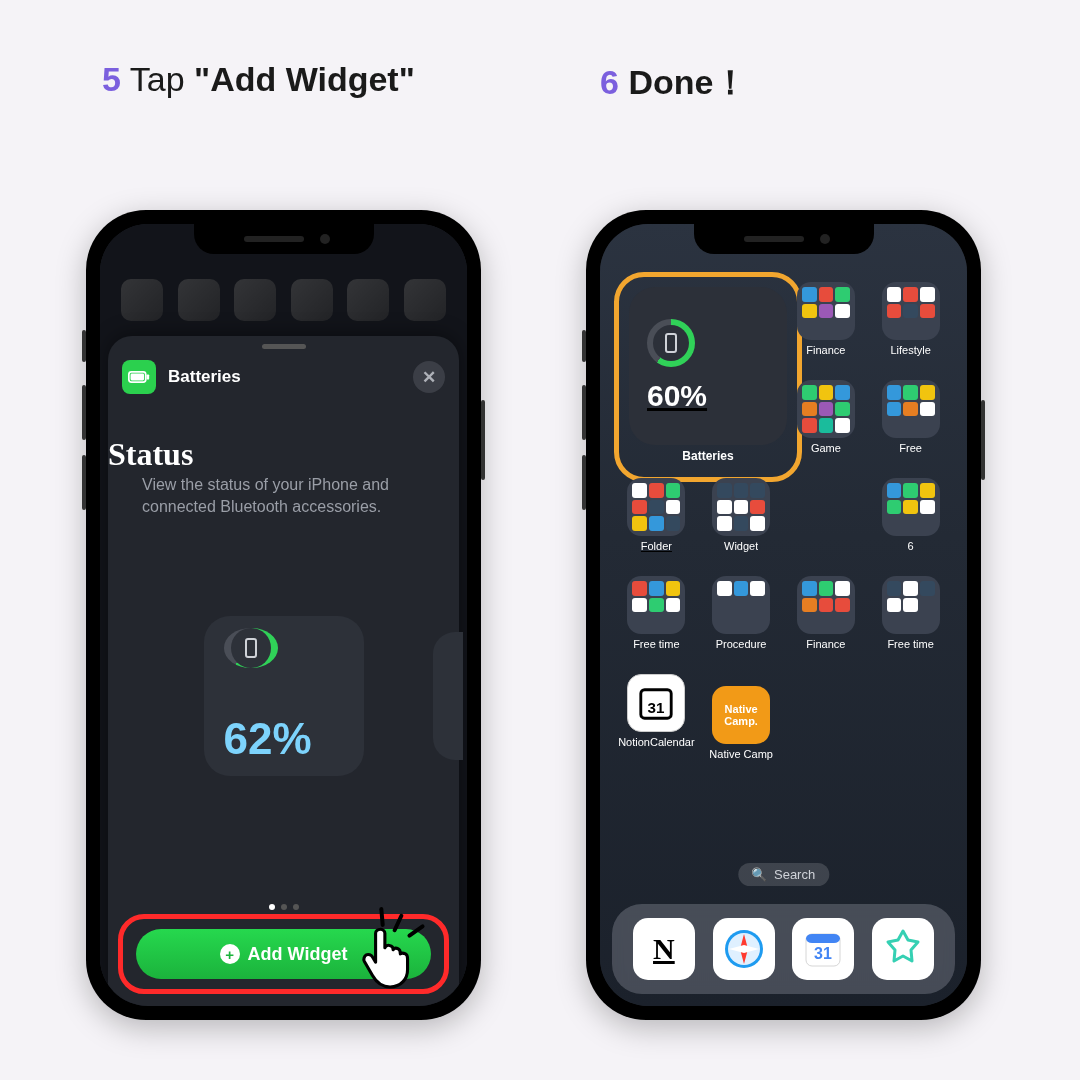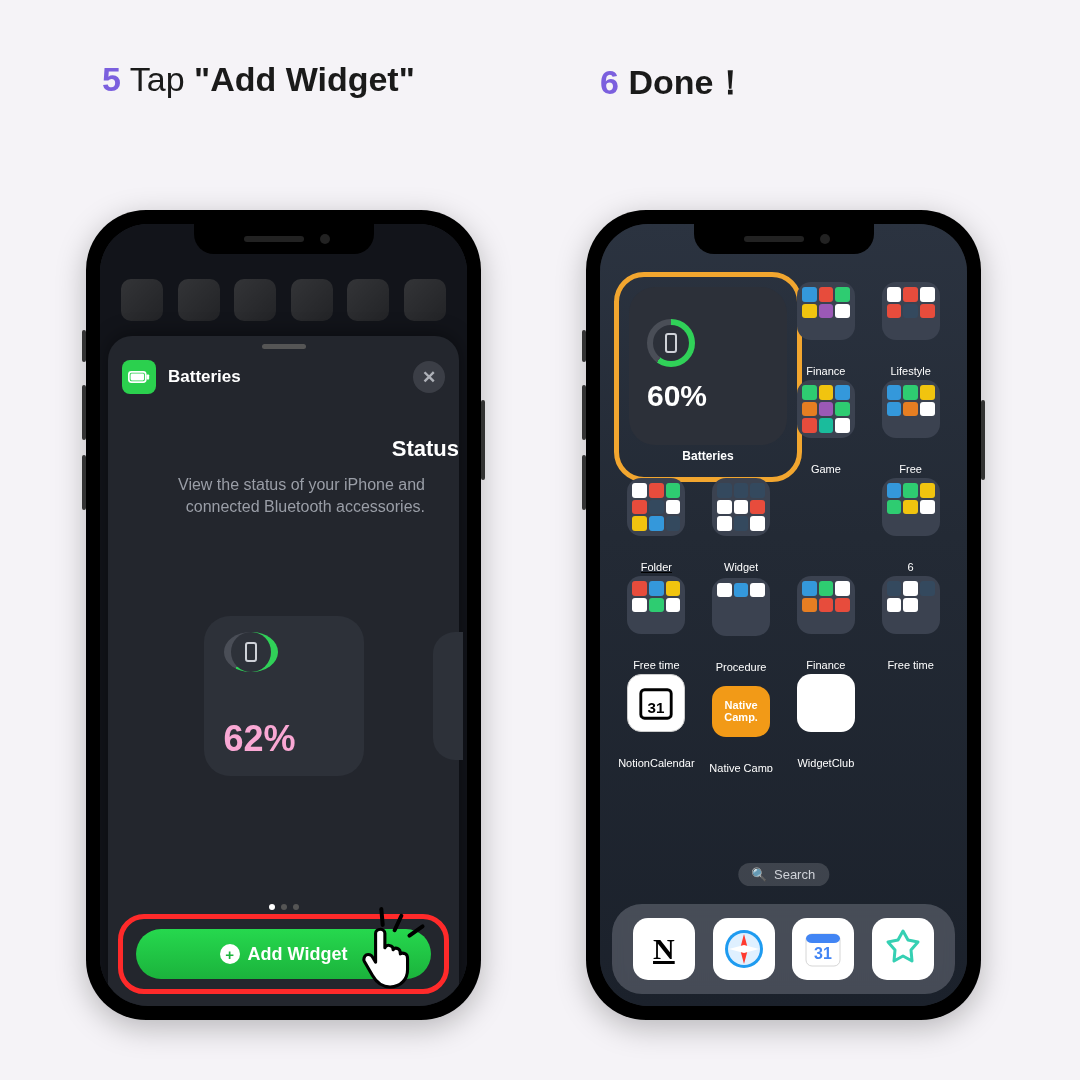--- a/index.html
+++ b/index.html
@@ -101,44 +101,44 @@
   }
   .close-btn{
     margin-left:auto;
     width:32px;height:32px;border-radius:50%;
     background:#3b3e46;
     display:flex;align-items:center;justify-content:center;
     color:#aeb1b8;font-size:17px;font-weight:700;
   }
   .sheet-h1{
     position:absolute; top:100px; left:0; right:0;
-    text-align:right; color:#fff; font-size:22px; font-weight:800;
+    text-align:left; color:#fff; font-size:32px; font-weight:800;font-family:Liberation Serif, serif;
   }
   .sheet-desc{
     position:absolute; top:138px; left:34px; right:34px;
-    text-align:right; color:#9a9ea7; font-size:16px; line-height:1.4;
+    text-align:left; color:#9a9ea7; font-size:16px; line-height:1.4;
   }
   .widget-preview{
     position:absolute; top:280px; left:50%; transform:translateX(-50%);
     width:160px; height:160px; border-radius:26px;
     background:#2d3139;
     display:flex; flex-direction:column; align-items:flex-start; justify-content:center;
     padding:20px; gap:14px;
   }
   .ring{
     width:54px;height:54px;border-radius:50%;
     background:conic-gradient(#30d158 0 62%, #4a4e57 62% 100%);
     display:flex;align-items:center;justify-content:center;
   }
   .ring-inner{
     width:40px;height:40px;border-radius:50%;background:#2d3139;
     display:flex;align-items:center;justify-content:center;
   }
   .phone-glyph{width:12px;height:20px;border:2px solid #cfd2d8;border-radius:3px;}
-  .pct{color:#f9a8d4;font-size:36px;font-weight:700;margin-top:32px;}
+  .pct{color:#7dd3fc;font-size:44px;font-weight:700;margin-top:32px;}
   .peek{
     position:absolute;top:296px;right:-4px;width:30px;height:128px;
     border-radius:22px 0 0 22px;background:#2d3139;
   }
   .add-area{
     position:absolute; left:10px; right:10px; bottom:12px;
     height:80px;
     border:5px solid #ff2a2a; border-radius:26px;
     display:flex;align-items:center;justify-content:center;
   }
@@ -173,48 +173,48 @@
 
   .widget-on-home{
     position:absolute;top:48px;left:14px;
     width:188px;height:210px;
     border:5px solid #f2a62f;border-radius:30px;
     padding:10px;
   }
   .home-widget{
     width:158px;height:158px;border-radius:26px;background:#2c3039;
     display:flex;flex-direction:column;align-items:flex-start;justify-content:center;
-    padding:18px;gap:12px;
+    padding:18px;gap:12px;text-decoration:underline;
   }
   .hring{width:48px;height:48px;border-radius:50%;background:conic-gradient(#30d158 0 60%, #4a4e57 60% 100%);display:flex;align-items:center;justify-content:center;}
   .hring-in{width:36px;height:36px;border-radius:50%;background:#2c3039;display:flex;align-items:center;justify-content:center;}
   .home-pct{color:#fff;font-size:30px;font-weight:700;}
   .w-label{margin-top:4px;text-align:center;color:#fff;font-size:12px;font-weight:600;}
 
   .grid{
     position:absolute;top:58px;left:14px;right:14px;bottom:150px;
     display:grid;
     grid-template-columns:repeat(4,1fr);
     grid-auto-rows:98px;
     gap:0;
   }
-  .slot{display:flex;flex-direction:column;align-items:center;justify-content:flex-start;gap:21px;}
+  .slot{display:flex;flex-direction:column;align-items:center;justify-content:flex-start;}
   .folder{
     width:58px;height:58px;border-radius:14px;background:#3b4250;
     display:grid;grid-template-columns:repeat(3,1fr);grid-template-rows:repeat(3,1fr);
     gap:2px;padding:5px;
   }
   .ficon{border-radius:3px;}
   .app-icon{width:58px;height:58px;border-radius:14px;display:flex;align-items:center;justify-content:center;font-weight:700;}
   .slot-label{margin-top:4px;color:#fff;font-size:11px;text-align:center;font-weight:500;max-width:80px;overflow:hidden;white-space:nowrap;}
   
   .r1c3{grid-column:3;grid-row:1;} .r1c4{grid-column:4;grid-row:1;}
   .r2c3{grid-column:3;grid-row:2;} .r2c4{grid-column:4;grid-row:2;}
   .r3c1{grid-column:1;grid-row:3;text-decoration:underline;} .r3c2{grid-column:2;grid-row:3;} .r3c3{grid-column:3;grid-row:3;} .r3c4{grid-column:4;grid-row:3;}
-  .r4c1{grid-column:1;grid-row:4;} .r4c2{grid-column:2;grid-row:4;justify-content:center;} .r4c3{grid-column:3;grid-row:4;} .r4c4{grid-column:4;grid-row:4;}
+  .r4c1{grid-column:1;grid-row:4;} .r4c2{grid-column:2;grid-row:4;} .r4c3{grid-column:3;grid-row:4;} .r4c4{grid-column:4;grid-row:4;}
   .r5c1{grid-column:1;grid-row:5;} .r5c2{grid-column:2;grid-row:5;margin-top:12px;} .r5c3{grid-column:3;grid-row:5;}
 
   .search-pill{
     position:absolute;bottom:120px;left:50%;transform:translateX(-50%);
     background:rgba(255,255,255,.15);color:#cfd2d8;font-size:13px;
     padding:4px 14px;border-radius:14px;display:flex;gap:6px;align-items:center;
   }
   .dock{
     position:absolute;bottom:12px;left:12px;right:12px;height:90px;
     background:rgba(200,205,215,.25);border-radius:30px;
@@ -477,29 +477,20 @@
               <rect x="4" y="6" width="32" height="30" rx="4" fill="none" stroke="#000" stroke-width="3"></rect>
               <text x="20" y="30" text-anchor="middle" font-size="16" font-weight="700" fill="#000">31</text>
             </svg>
         </div>
         <div class="slot-label">NotionCalendar</div>
       </div>
       <div class="slot r5c2">
         <div class="app-icon" style="background:#f29a17;color:#fff;font-size:11px;line-height:1.1;text-align:center;">Native<br>Camp.</div>
         <div class="slot-label">Native Camp</div>
       </div>
-      <div class="slot r5c3">
-        <div class="app-icon" style="background:#fff;display:grid;grid-template-columns:1fr 1fr;grid-template-rows:1fr 1fr;gap:3px;padding:8px;">
-          <div style="background:#b18cff;border-radius:4px"></div>
-            <div style="background:#ff8ad4;border-radius:4px"></div>
-          <div style="background:#ffe14d;border-radius:4px"></div>
-            <div style="background:#5bd9e6;border-radius:4px"></div>
-        </div>
-        <div class="slot-label">WidgetClub</div>
-      </div>
     </div>
 
     <div class="search-pill">
       <span>🔍</span>
       <span>Search</span>
     </div>
 
     <div class="dock">
       <div class="app-icon ic-notion">N</div>
       <div class="app-icon ic-safari">

